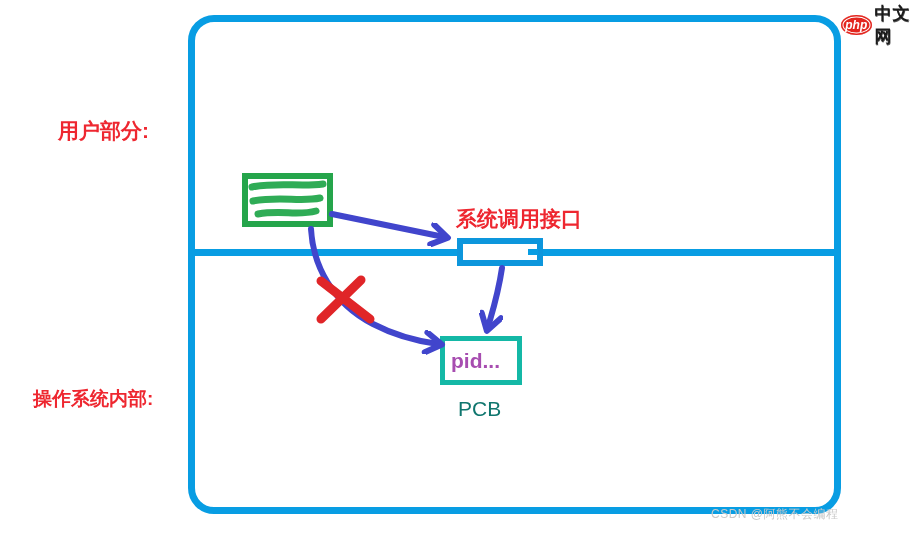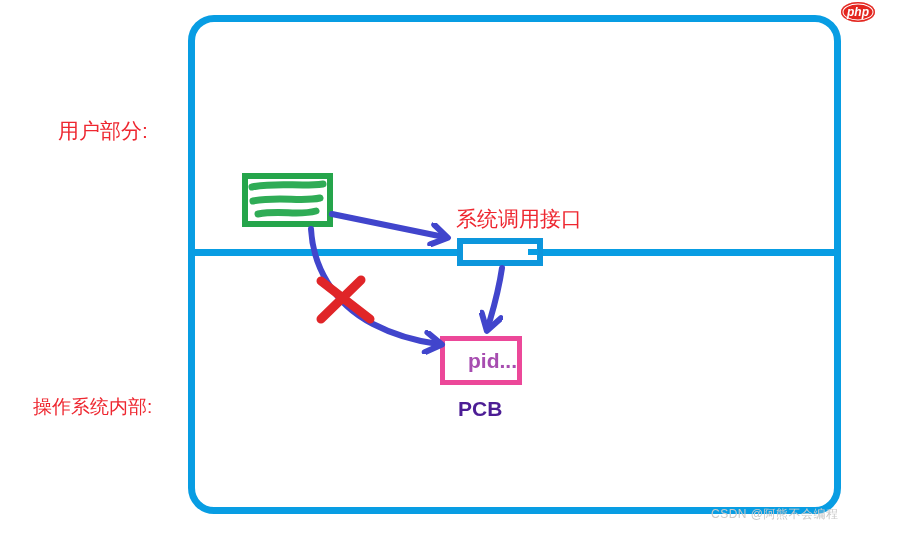--- a/index.html
+++ b/index.html
@@ -13,41 +13,41 @@
   .frame{
     left:188px;top:15px;width:653px;height:499px;box-sizing:border-box;
     border:7px solid #089DE3;border-radius:26px;background:transparent;z-index:1;
   }
   
   .divider{
     left:190px;top:249px;width:649px;height:7px;background:#089DE3;z-index:2;
   }
 
   
-  .red-label{color:#EE2730;font-weight:normal;z-index:6;}
+  .red-label{color:#EE2730;font-weight:bold;z-index:6;}
   .lbl-user{left:58px;top:117px;font-size:21px;}
-  .lbl-os{left:33px;top:394px;font-size:19px;}
+  .lbl-os{left:33px;top:386px;font-size:19px;}
   .lbl-syscall{left:456px;top:205px;font-size:21px;text-align:right;}
 
   
   .code-box{
     left:242px;top:173px;width:91px;height:54px;box-sizing:border-box;
     border:6px solid #25A54B;background:#ffffff;z-index:3;
   }
   .syscall-box{
     left:457px;top:238px;width:86px;height:28px;box-sizing:border-box;
     border:6px solid #0D96DC;background:#ffffff;z-index:3;
   }
   .pcb-box{
     left:440px;top:336px;width:82px;height:49px;box-sizing:border-box;
-    border:5px solid #ec4899;background:#ffffff;z-index:3;
-    display:flex;align-items:center;justify-content:flex-end;
+    border:5px solid #14b8a6;background:#ffffff;z-index:3;
+    display:flex;align-items:center;justify-content:flex-start;
   }
   .pid-text{color:#A74DB0;font-weight:bold;font-size:21px;padding-left:6px;}
-  .lbl-pcb{left:458px;top:397px;color:#4c1d95;font-weight:bold;font-size:21px;z-index:6;}
+  .lbl-pcb{left:458px;top:397px;color:#0f766e;font-weight:normal;font-size:21px;z-index:6;}
 
   
   svg.strokes{left:0;top:0;z-index:5;pointer-events:none;}
 
   
   .php-logo{left:841px;top:2px;z-index:10;display:flex;align-items:center;gap:3px;}
   .php-oval{
     width:34px;height:20px;background:#E3261F;border-radius:50%;
     display:flex;align-items:center;justify-content:center;
     color:#ffffff;font-weight:bold;font-style:italic;font-size:12px;
@@ -98,15 +98,16 @@
   <path d="M502,268 C498,295 492,313 488,327" fill="none" stroke="#4145CC" stroke-width="6" stroke-linecap="round" marker-end="url(#ah)"></path>
 
   <g stroke="#E02528" stroke-width="9" stroke-linecap="round">
     <line x1="321" y1="281" x2="370" y2="319"></line>
     <line x1="361" y1="280" x2="321" y2="319"></line>
   </g>
 </svg>
 
 <div class="abs php-logo">
   <span class="php-oval">php</span>
+  <span class="php-site">中文网</span>
 </div>
 
 <div class="abs csdn">CSDN @阿熊不会编程</div>
 
 </body></html>

